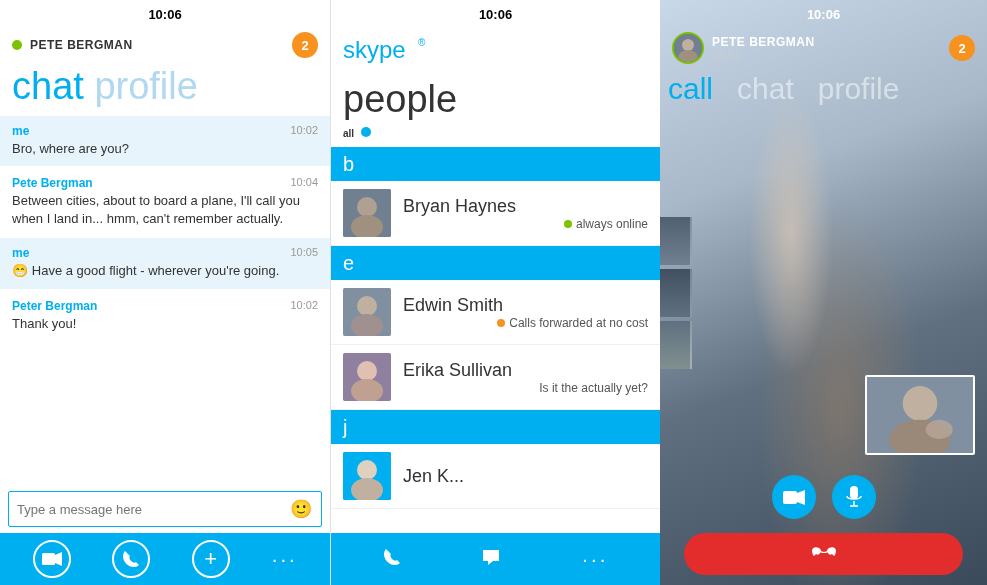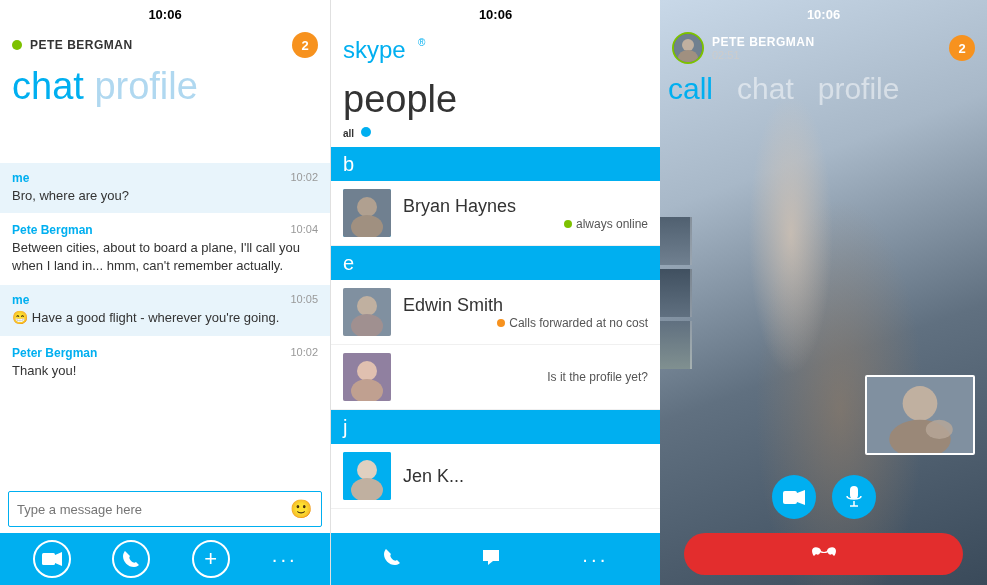--- a/index.html
+++ b/index.html
@@ -69,21 +69,20 @@
       font-weight: 300;
       line-height: 1.1;
     }
     .page-title-large .accent { color: #00aff0; }
     .page-title-large .light { color: #b0d8f0; font-weight: 300; }
 
     .chat-messages {
       flex: 1;
       overflow: hidden;
       padding: 0 0 4px 0;
-      margin-top: 47px;
     }
     .chat-bubble {
       padding: 8px 12px;
       margin-bottom: 2px;
     }
     .chat-bubble.me-bubble {
       background: #e8f4fb;
     }
     .chat-bubble .bubble-header {
       display: flex;
@@ -543,22 +542,23 @@
     </div>
     <div class="person-item">
       <div class="person-avatar">
         <svg width="48" height="48" viewBox="0 0 48 48">
           <rect width="48" height="48" fill="#9080a0"></rect>
           <ellipse cx="24" cy="18" rx="10" ry="10" fill="#e0c0b0"></ellipse>
           <ellipse cx="24" cy="38" rx="16" ry="12" fill="#c0a090"></ellipse>
         </svg>
       </div>
       <div class="person-info">
+        <div class="person-name">Erika Sullivan</div>
         <div class="person-status">
-          <span>Is it the profile yet?</span>
+          <span>Is it the actually yet?</span>
         </div>
       </div>
     </div>
 
     <div class="alpha-header">j</div>
     <div class="person-item">
       <div class="person-avatar blue-bg">
         <svg width="48" height="48" viewBox="0 0 48 48">
           <rect width="48" height="48" fill="#00aff0"></rect>
           <ellipse cx="24" cy="18" rx="10" ry="10" fill="#e0d0c0"></ellipse>

